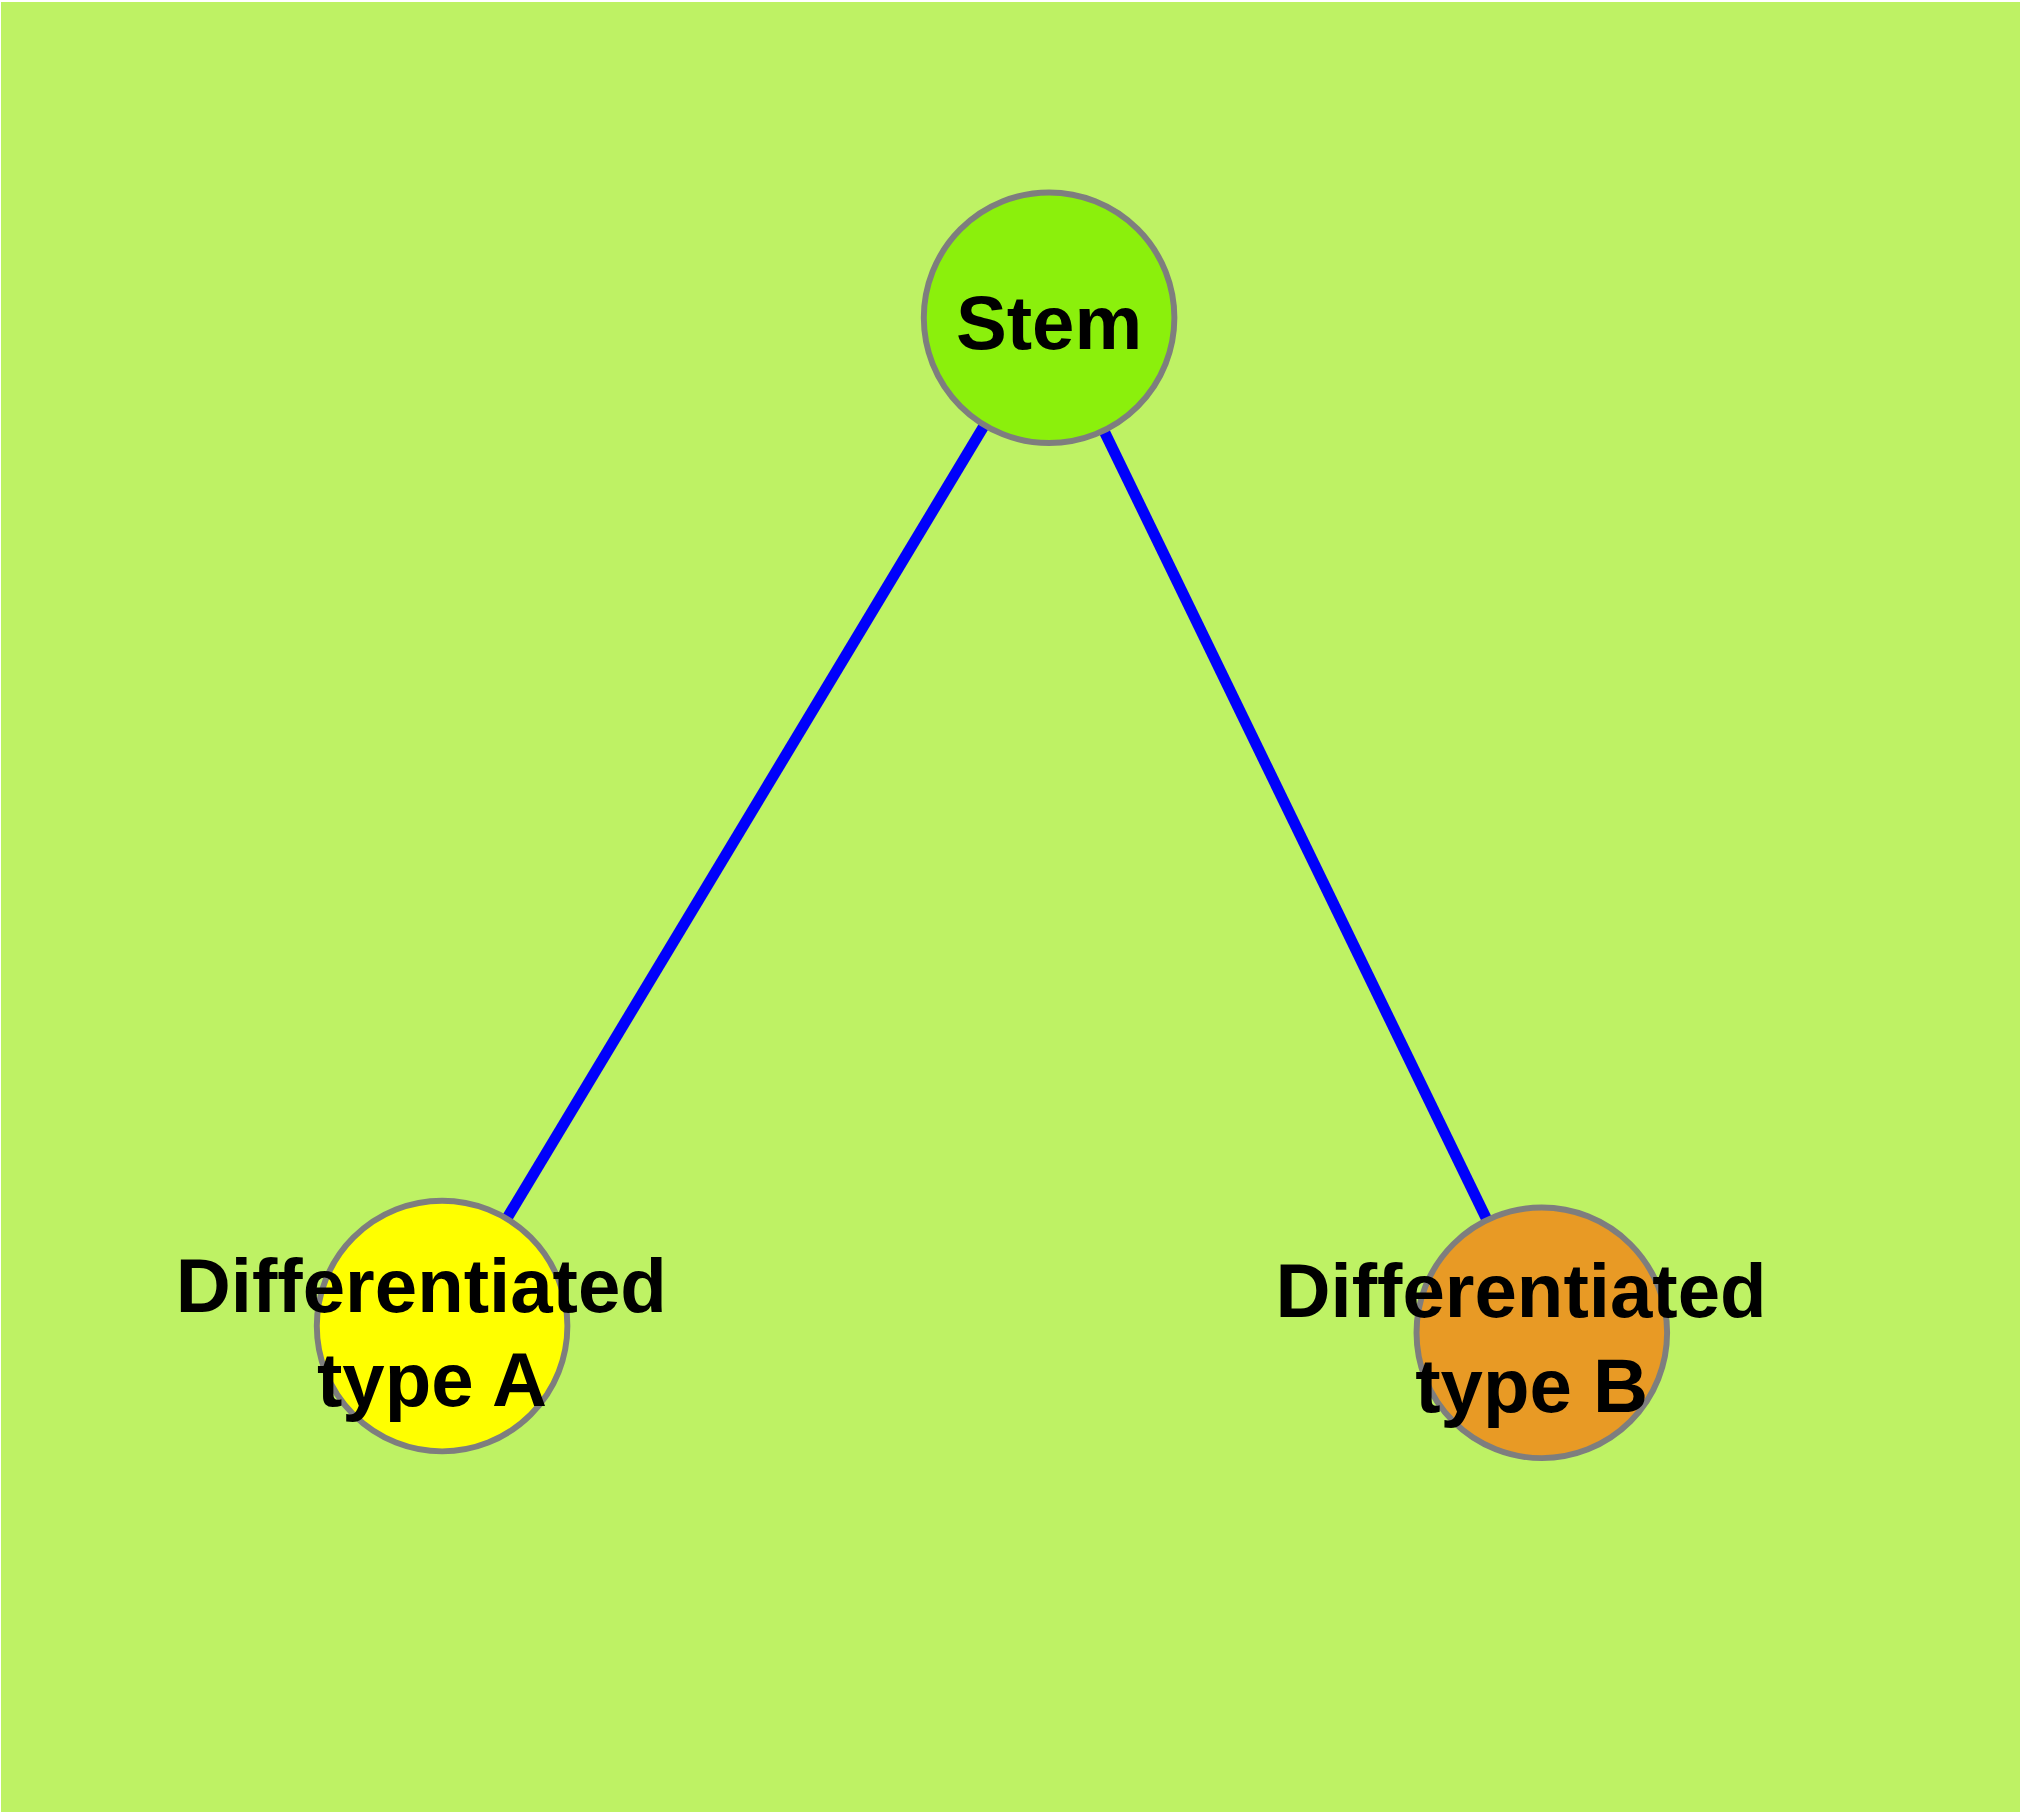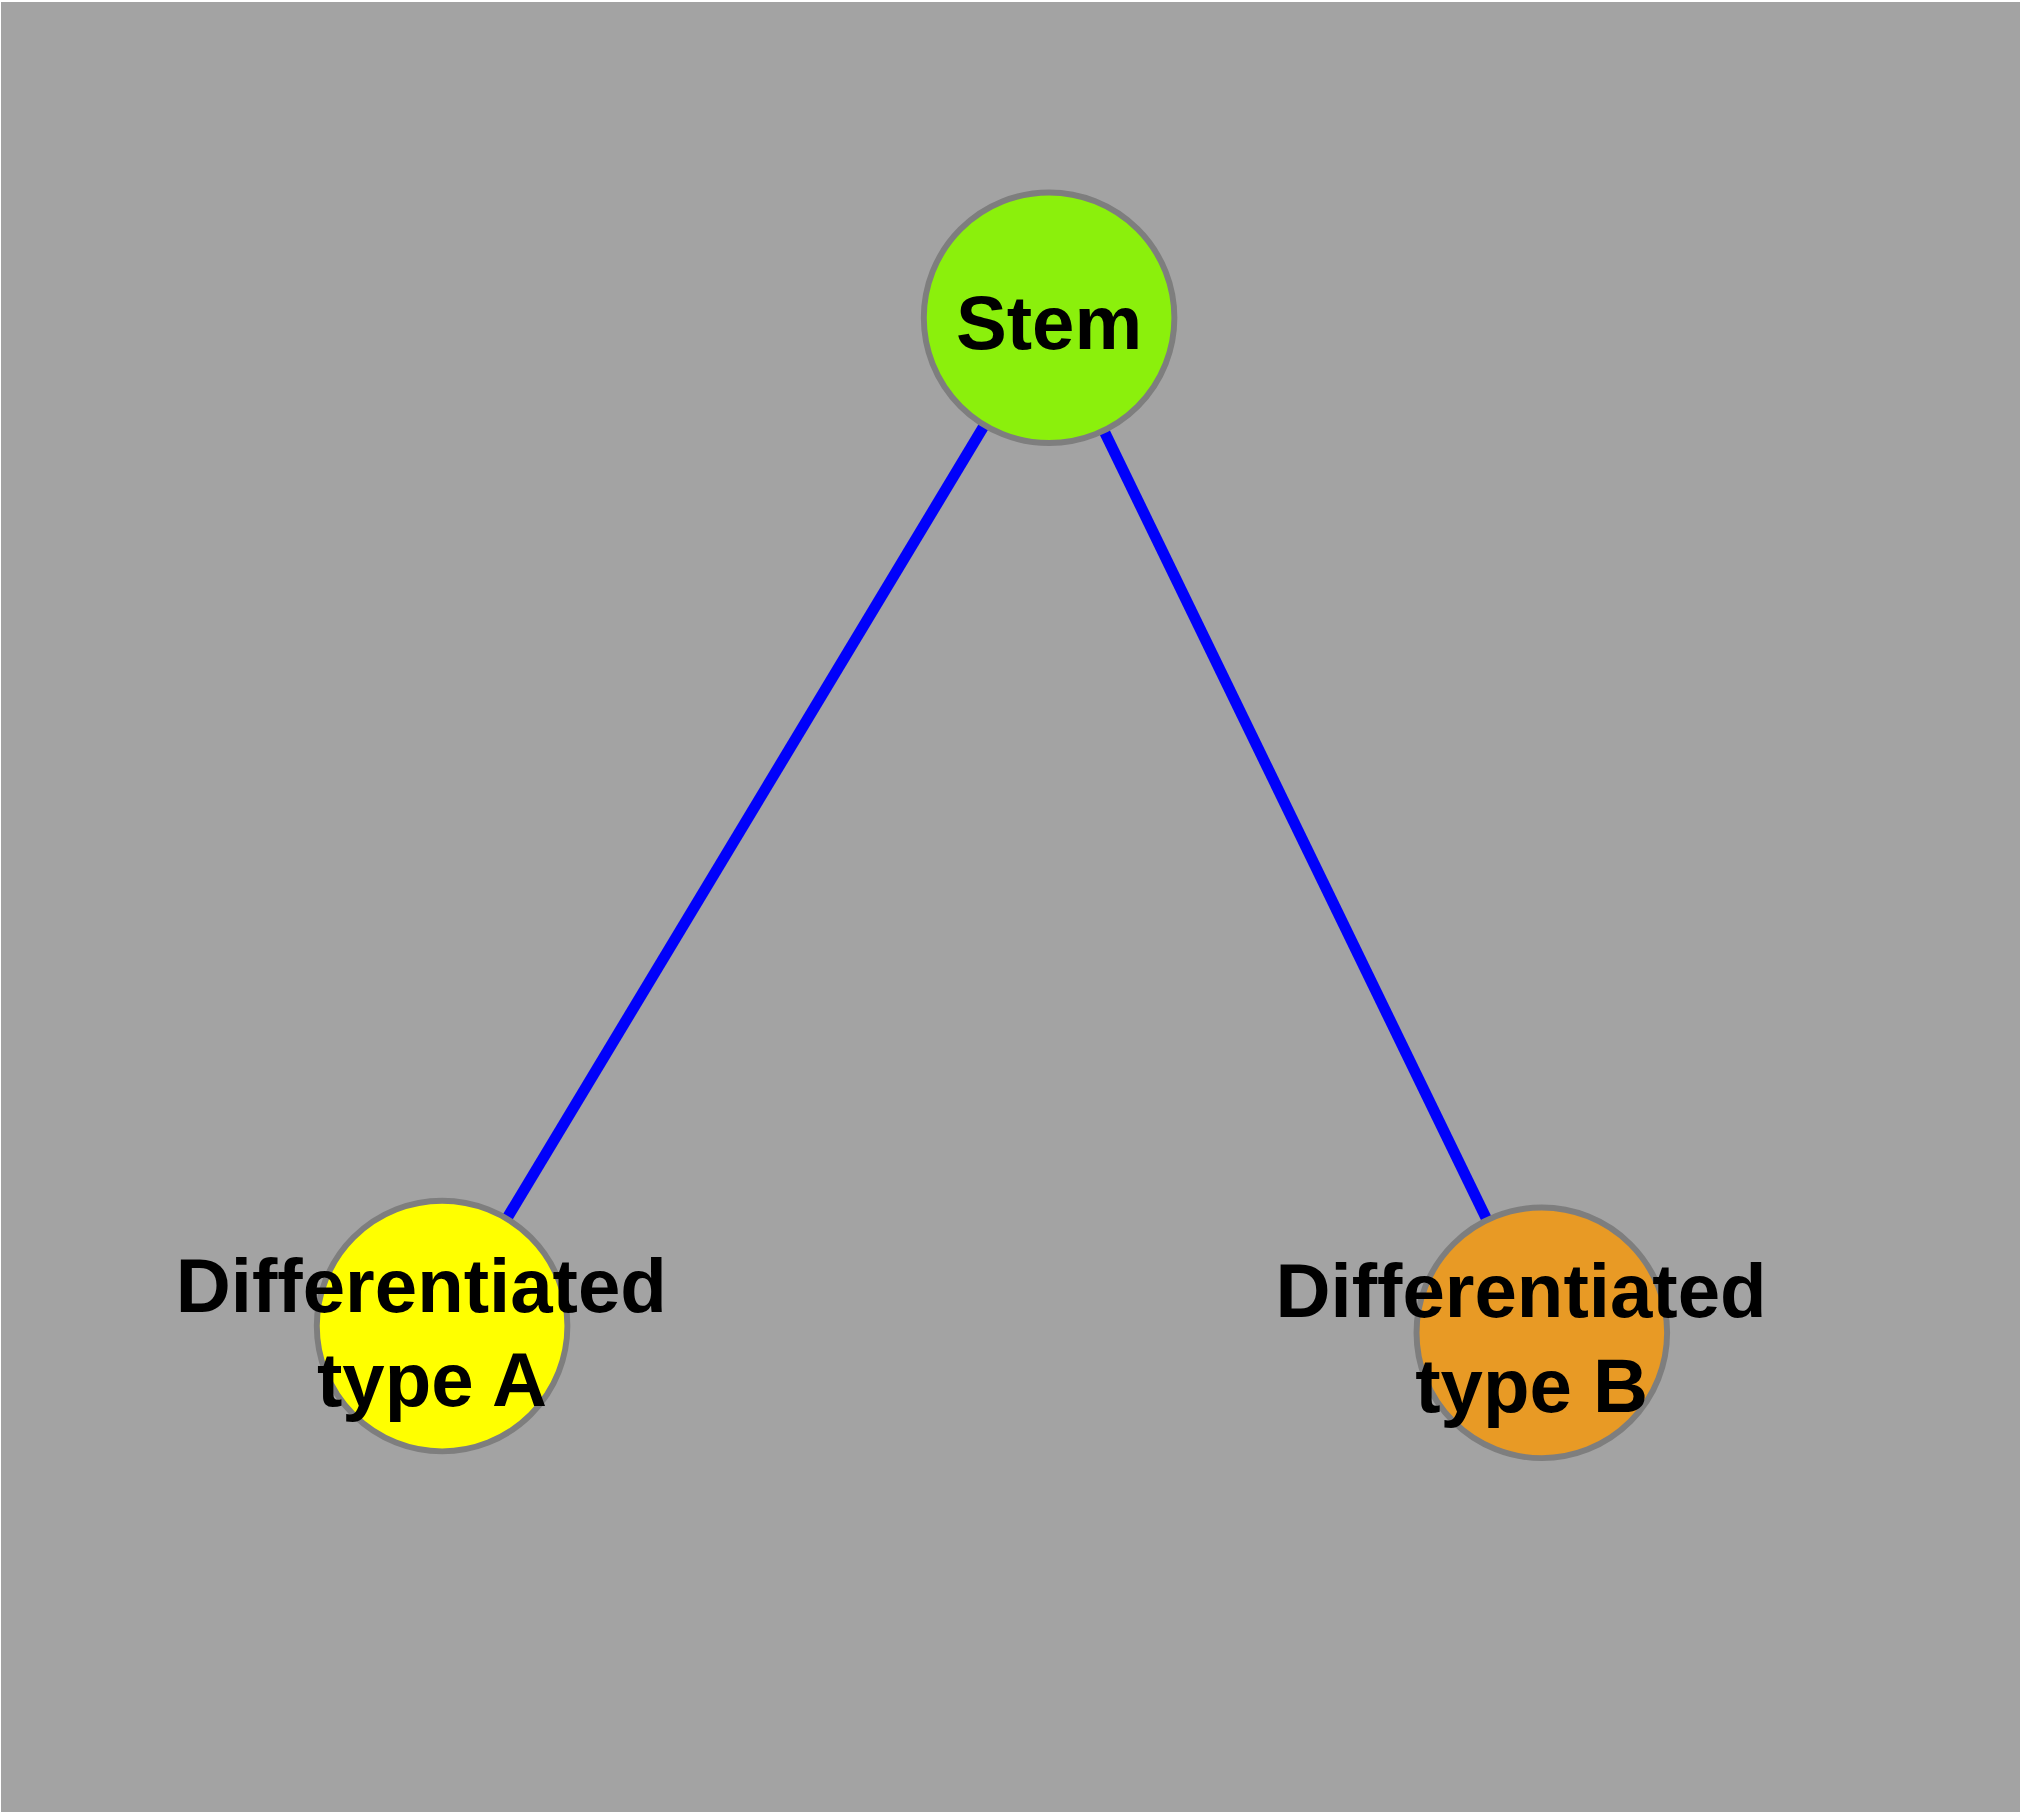--- a/index.html
+++ b/index.html
@@ -33,21 +33,21 @@
   .node-label {
     font-family: "Liberation Sans", "DejaVu Sans", sans-serif;
     font-weight: 700;
     font-size: 90px;
     text-anchor: middle;
   }
 </style>
 </head>
 <body>
 
-<div id="stage" style="background: #a3a3a3;">
+<div id="stage" style="background: #bef264;">
   <svg id="graph-svg" viewBox="0 0 2384 2138" preserveAspectRatio="xMidYMid meet">
 
     <line class="edge" x1="1237" y1="373" x2="520" y2="1564" stroke="#0000FB"></line>
     <line class="edge" x1="1237" y1="373" x2="1819" y2="1572" stroke="#0000FB"></line>
 
     <circle class="node-circle" cx="1237" cy="373" r="148" fill="#8BF00C" stroke="#7E7E7E"></circle>
     <circle class="node-circle" cx="520" cy="1564" r="148" fill="#FFFF00" stroke="#7E7E7E"></circle>
     <circle class="node-circle" cx="1819" cy="1572" r="148" fill="#E89A25" stroke="#7E7E7E"></circle>
 
     <text class="node-label" fill="#000000">

